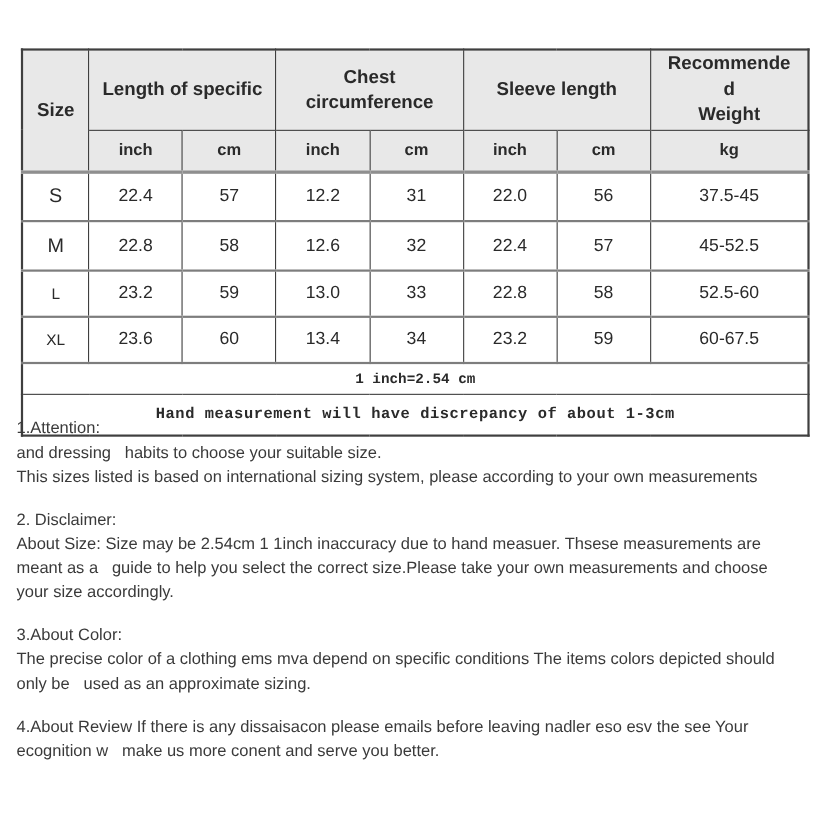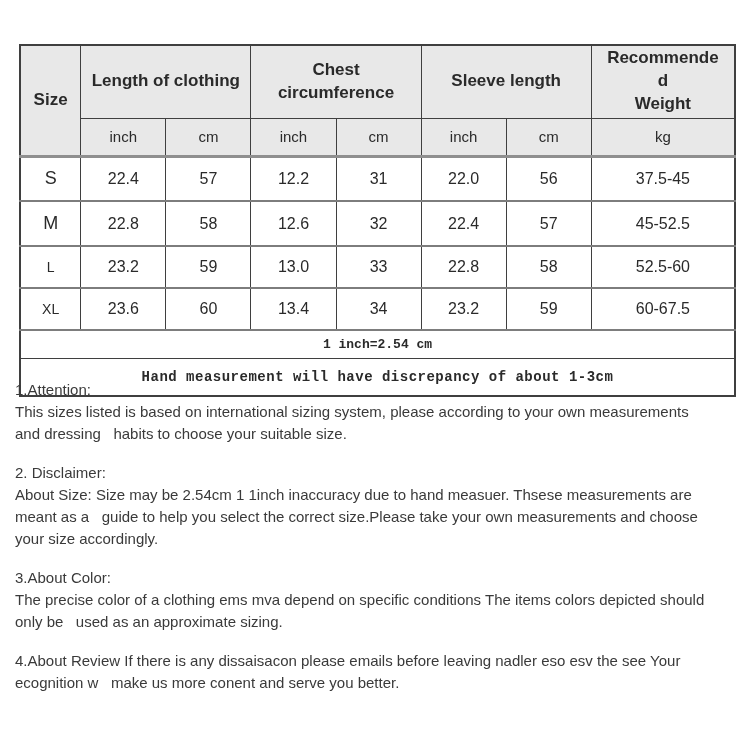--- a/index.html
+++ b/index.html
@@ -25,21 +25,21 @@
   .size-chart th,.size-chart td{
     border-left:1px solid var(--border-dark);
     text-align:center;vertical-align:middle;
     color:var(--table-text);padding:0 2px;
   }
   tr.hdr1{height:73px;}
   tr.hdr1 th{background:var(--header-bg);font-size:17px;font-weight:bold;line-height:1.35;}
   th.size-th{background:var(--header-bg);font-size:18px;font-weight:bold;}
   th.weight-th{white-space:pre-line;line-height:1.25;}
   tr.hdr2{height:38px;}
-  tr.hdr2 th{background:var(--header-bg);font-size:15px;font-weight:normal;border-top:1px solid var(--border-dark);}
+  tr.hdr2 th{background:var(--header-bg);font-size:15px;font-weight:bold;border-top:1px solid var(--border-dark);}
   tr.data td{font-size:16px;border-top:2px solid var(--border-gray);}
   tr.data.first td{border-top:3px solid var(--border-thick);}
   tr.data{height:45px;}
   tr.data.short{height:42px;}
   tr.data td.size-cell{font-weight:normal;}
   tr.sz-lg td.size-cell{font-size:18px;}
   tr.sz-sm td.size-cell{font-size:14px;}
   tr.note td{
     border-top:2px solid var(--border-gray);
     font-family:"Liberation Mono","DejaVu Sans Mono",monospace;
@@ -69,21 +69,21 @@
         <col style="width:11.9%">
       <col style="width:11.9%">
         <col style="width:11.9%">
       <col style="width:11.9%">
         <col style="width:11.9%">
       <col style="width:20.1%">
     </colgroup>
     <tbody>
         <tr class="hdr1">
       <th rowspan="2" class="size-th">Size</th>
-      <th colspan="2">Length of clothing</th>
+      <th colspan="2">Length of specific</th>
       <th colspan="2">Chest circumference</th>
       <th colspan="2">Sleeve length</th>
       <th class="weight-th">Recommende
 d
 Weight</th>
     </tr>
     <tr class="hdr2">
       <th>inch</th>
       <th>cm</th>
       <th>inch</th>
@@ -139,22 +139,22 @@
     </tr>
     <tr class="note n2">
       <td colspan="8">Hand measurement will have discrepancy of about 1-3cm</td>
     </tr>
   </tbody>
     </table>
 
   <div class="sections">
     <div class="section">
       <div class="tline">1.Attention:</div>
+      <div class="tline">and dressing   habits to choose your suitable size.</div>
       <div class="tline">This sizes listed is based on international sizing system, please according to your own measurements</div>
-      <div class="tline">and dressing   habits to choose your suitable size.</div>
     </div>
     <div class="section">
       <div class="tline">2. Disclaimer:</div>
       <div class="tline">About Size: Size may be 2.54cm 1 1inch inaccuracy due to hand measuer. Thsese measurements are</div>
       <div class="tline">meant as a   guide to help you select the correct size.Please take your own measurements and choose</div>
       <div class="tline">your size accordingly.</div>
     </div>
     <div class="section">
       <div class="tline">3.About Color:</div>
       <div class="tline">The precise color of a clothing ems mva depend on specific conditions The items colors depicted should</div>

